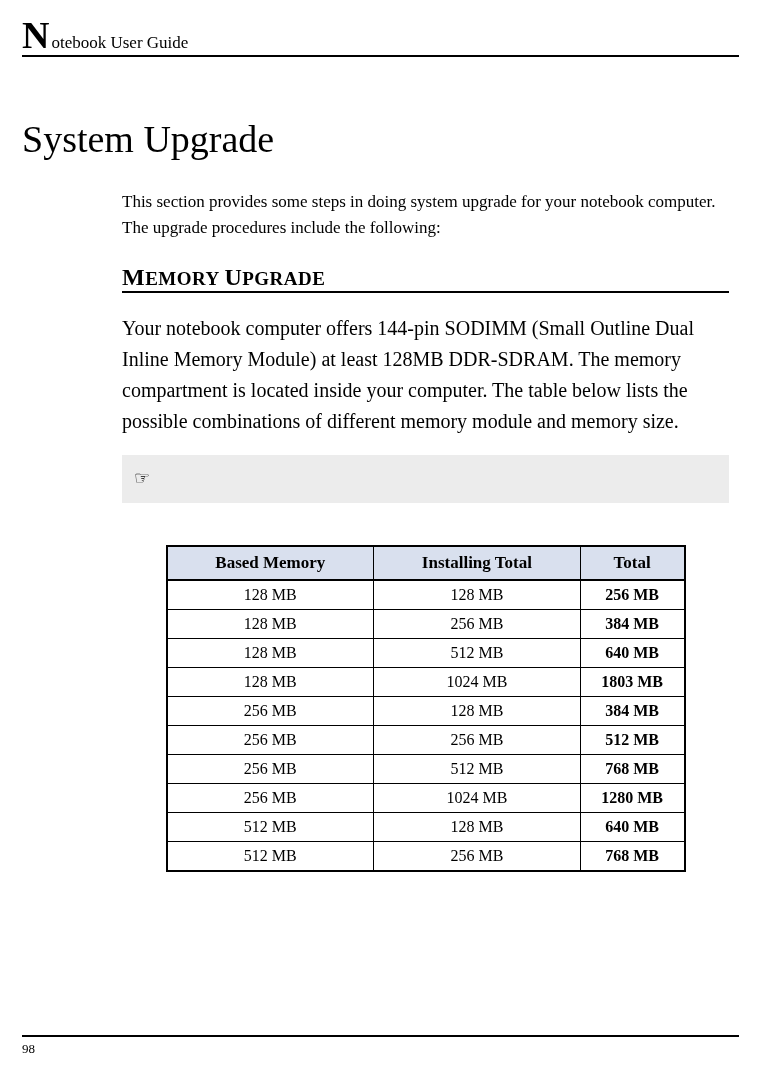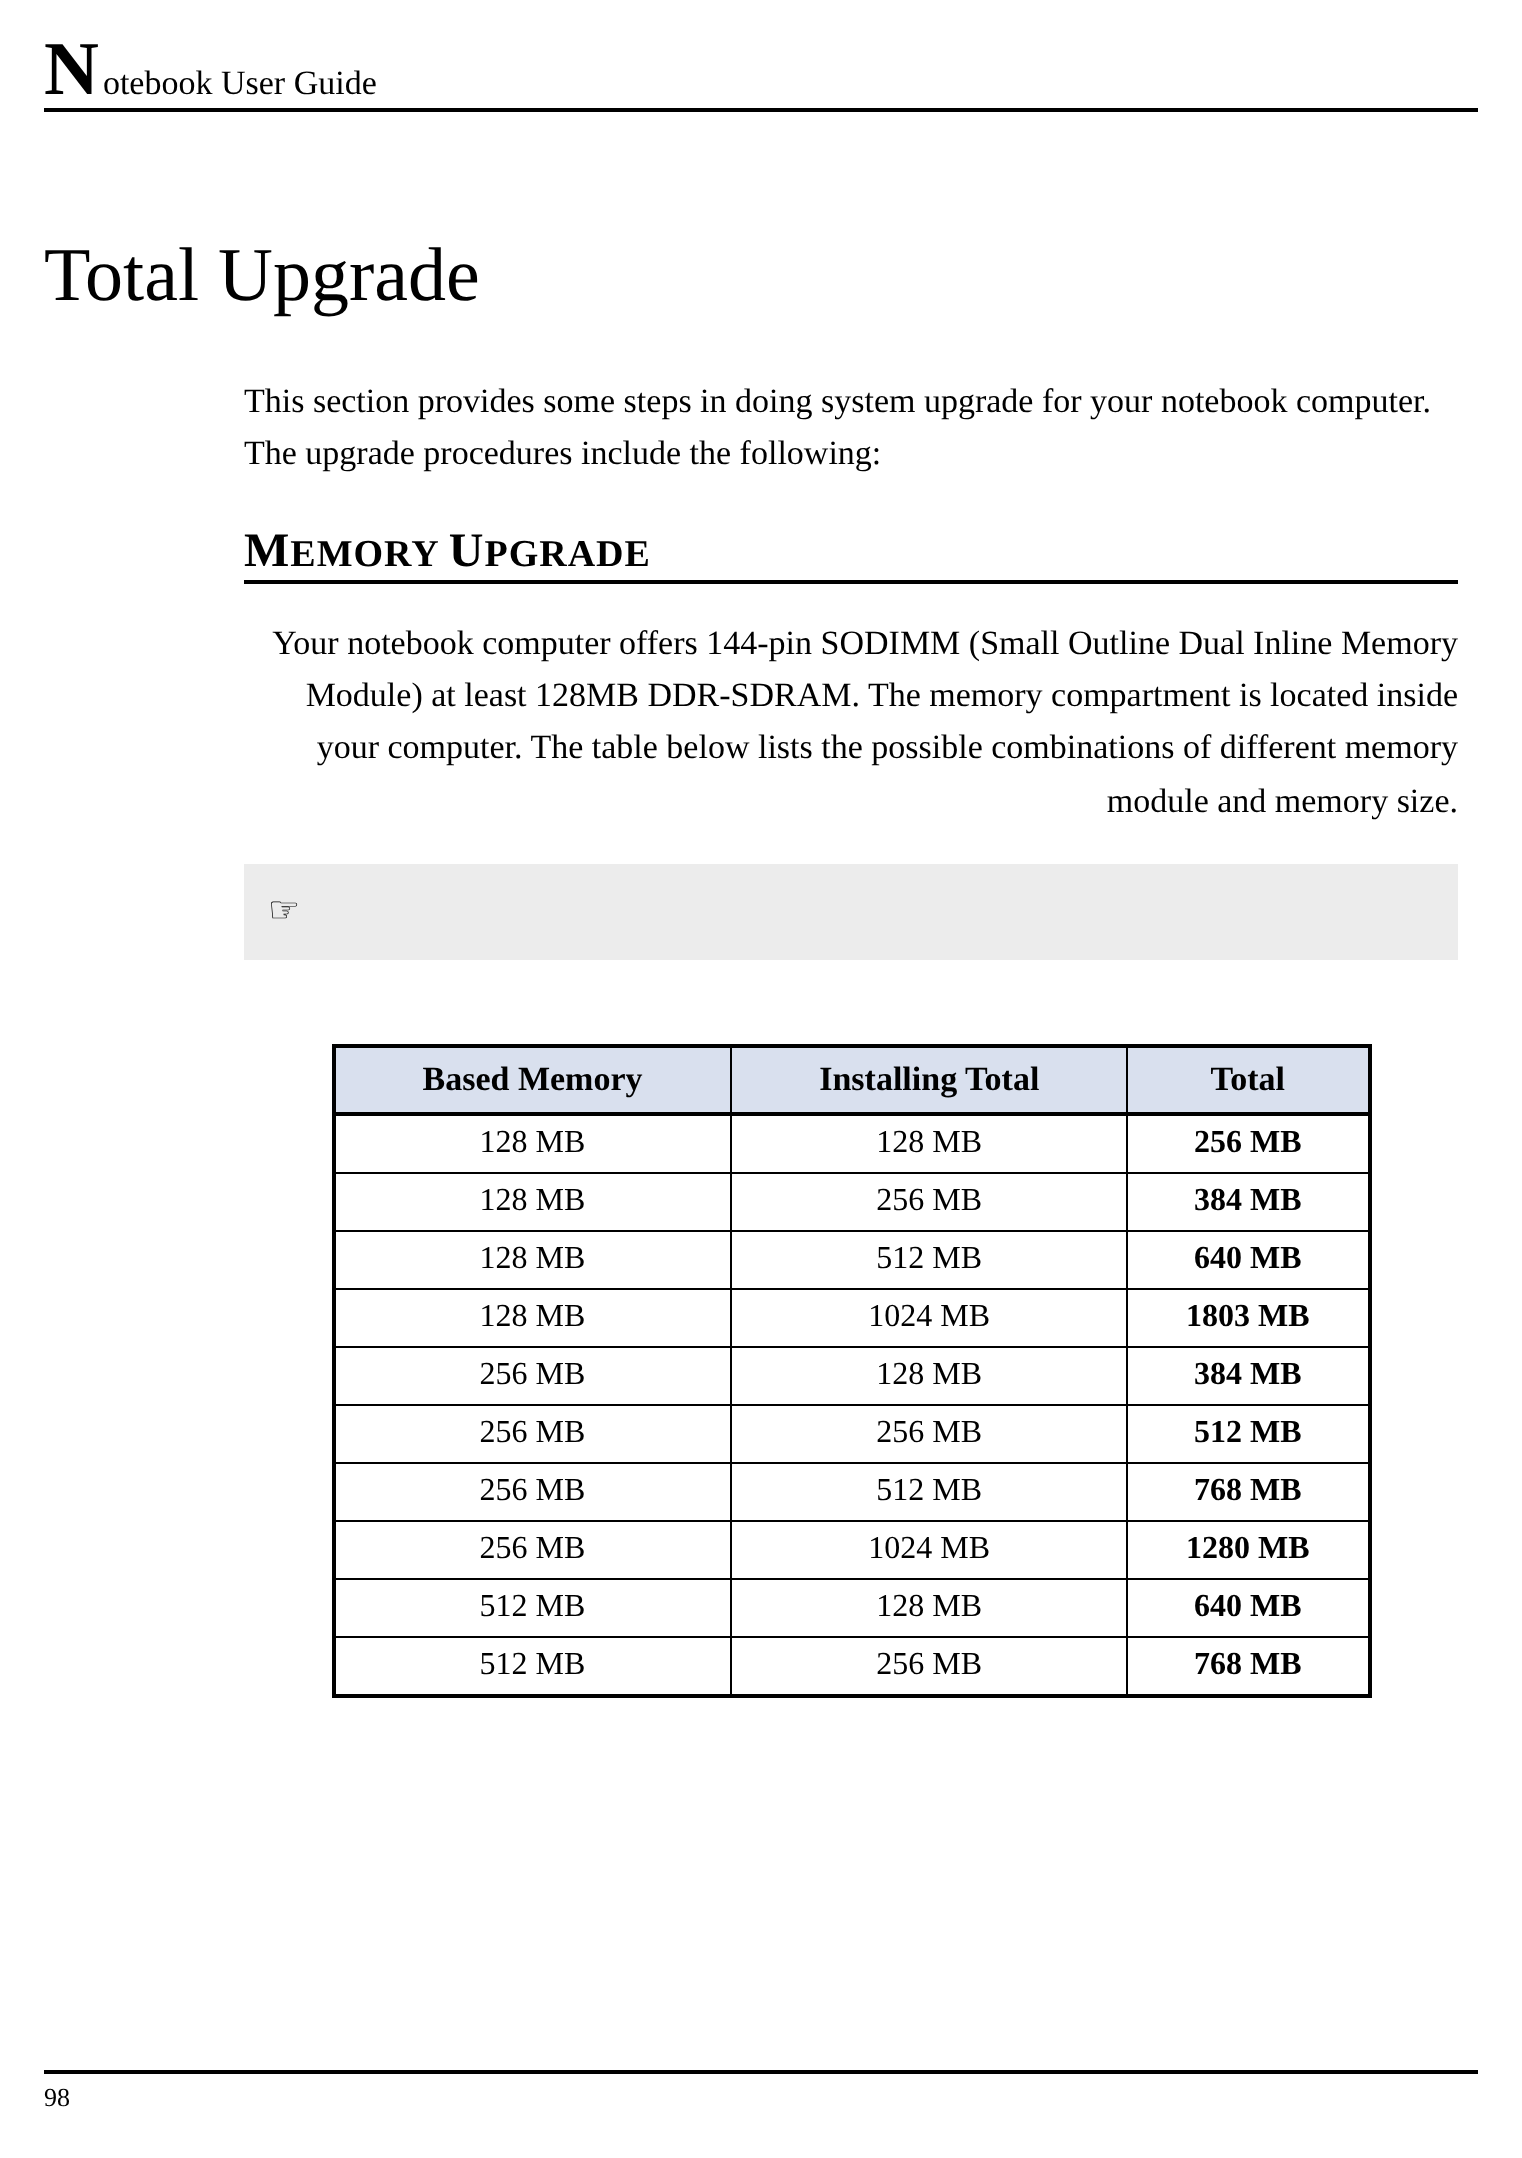--- a/index.html
+++ b/index.html
@@ -54,24 +54,23 @@
     font-variant: small-caps;
     letter-spacing: 0.5px;
     border-bottom: 2px solid #000;
     padding-bottom: 0;
     margin-bottom: 12px;
   }
   .section-head .big {
     font-size: 24px;
   }
   .body-p {
-    font-size: 17px;
+    font-size: 20px;
     line-height: 1.55;
     margin-bottom: 18px;
-    text-align: right;
   }
   .note-box {
     background: #ececec;
     padding: 10px 12px 10px 12px;
     font-size: 16px;
     font-style: italic;
     font-weight: bold;
     line-height: 1.55;
     margin-bottom: 42px;
     display: flex;
@@ -90,21 +89,21 @@
     width: 520px;
     margin: 0 auto;
   }
   .mem-table thead td {
     background: #d9e0ee;
     border: 1px solid #000;
     border-bottom: 2.5px double #000;
     text-align: center;
     font-size: 17px;
     font-weight: bold;
-    padding: 6px 3px;
+    padding: 6px 15px;
   }
   .mem-table tbody td {
     border: 1px solid #000;
     text-align: center;
     font-size: 16px;
     padding: 5px 4px;
   }
   .mem-table tbody td.total {
     font-weight: bold;
   }
@@ -120,21 +119,21 @@
 </style>
 </head>
 <body>
 
 <div class="page">
   <div class="header-line">
     <span class="header-drop">N</span>
     <span class="header-rest">otebook User Guide</span>
   </div>
 
-  <h1 class="main-title">Total Upgrade</h1>
+  <h1 class="main-title">System Upgrade</h1>
 
   <div class="content-block">
     <p class="intro">This section provides some steps in doing system upgrade for your notebook computer. The upgrade procedures include the following:</p>
 
     <div class="section-head">
       <span class="big">M</span><span>EMORY </span><span class="big">U</span><span>PGRADE</span>
     </div>
 
     <p class="body-p">Your notebook computer offers 144-pin SODIMM (Small Outline Dual Inline Memory Module) at least 128MB DDR-SDRAM. The memory compartment is located inside your computer. The table below lists the possible combinations of different memory module and memory size.</p>
 

